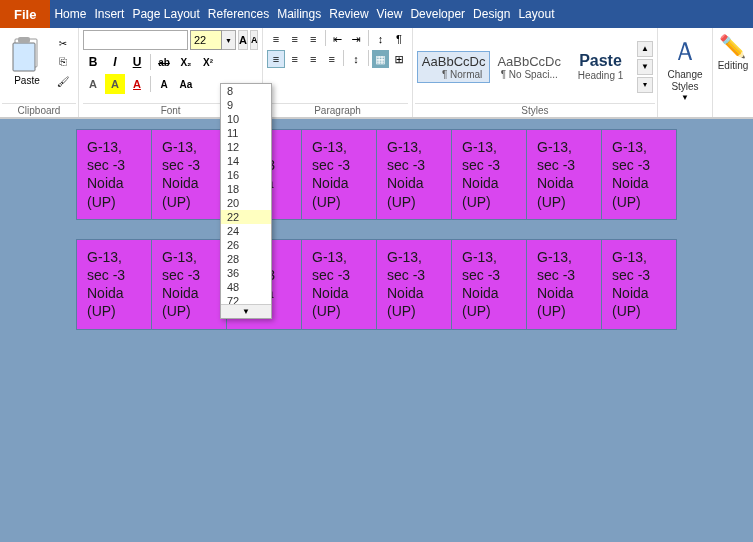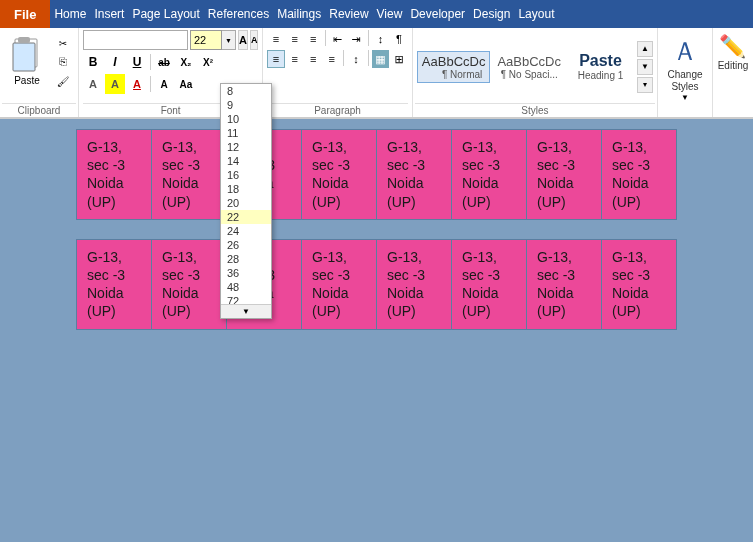--- a/index.html
+++ b/index.html
@@ -18,21 +18,21 @@
     .fmt-btn.bold { font-weight: 900; }
     .fmt-btn.italic { font-style: italic; }
     .fmt-btn.underline { text-decoration: underline; }
     .para-btn { width: 20px; height: 18px; border: 1px solid transparent; cursor: pointer; display: flex; align-items: center; justify-content: center; font-size: 11px; }
 
     
     .doc-area { background: #7e9fc0; width: 753px; height: 432px; overflow: hidden; position: relative; }
 
     
     .doc-table { border-collapse: collapse; margin: 10px auto; background: transparent; }
-    .doc-table td { border: 1px solid #5a7ea0; padding: 8px 10px; background: #ec4899; min-width: 75px; min-height: 80px; vertical-align: top; }
+    .doc-table td { border: 1px solid #5a7ea0; padding: 8px 10px; background: #d946ef; min-width: 75px; min-height: 80px; vertical-align: top; }
     .cell-text { font-size: 14px; font-weight: 500; color: #1a1a1a; line-height: 1.3; }
 
     
     .size-dropdown-container { position: absolute; left: 220px; top: 55px; z-index: 2000; background: #fff; border: 1px solid #aaa; box-shadow: 2px 2px 5px rgba(0,0,0,0.3); width: 52px; }
     .size-dropdown-scrollarea { overflow-y: auto; max-height: 220px; }
     .size-item { padding: 1px 6px; cursor: pointer; font-size: 11px; color: #333; }
     .size-item.selected { background: #ffffc0; }
     .scroll-btn { width: 100%; height: 14px; background: #f0f0f0; border: none; border-top: 1px solid #ccc; cursor: pointer; display: flex; align-items: center; justify-content: center; font-size: 8px; }
   </style>
 </head>

